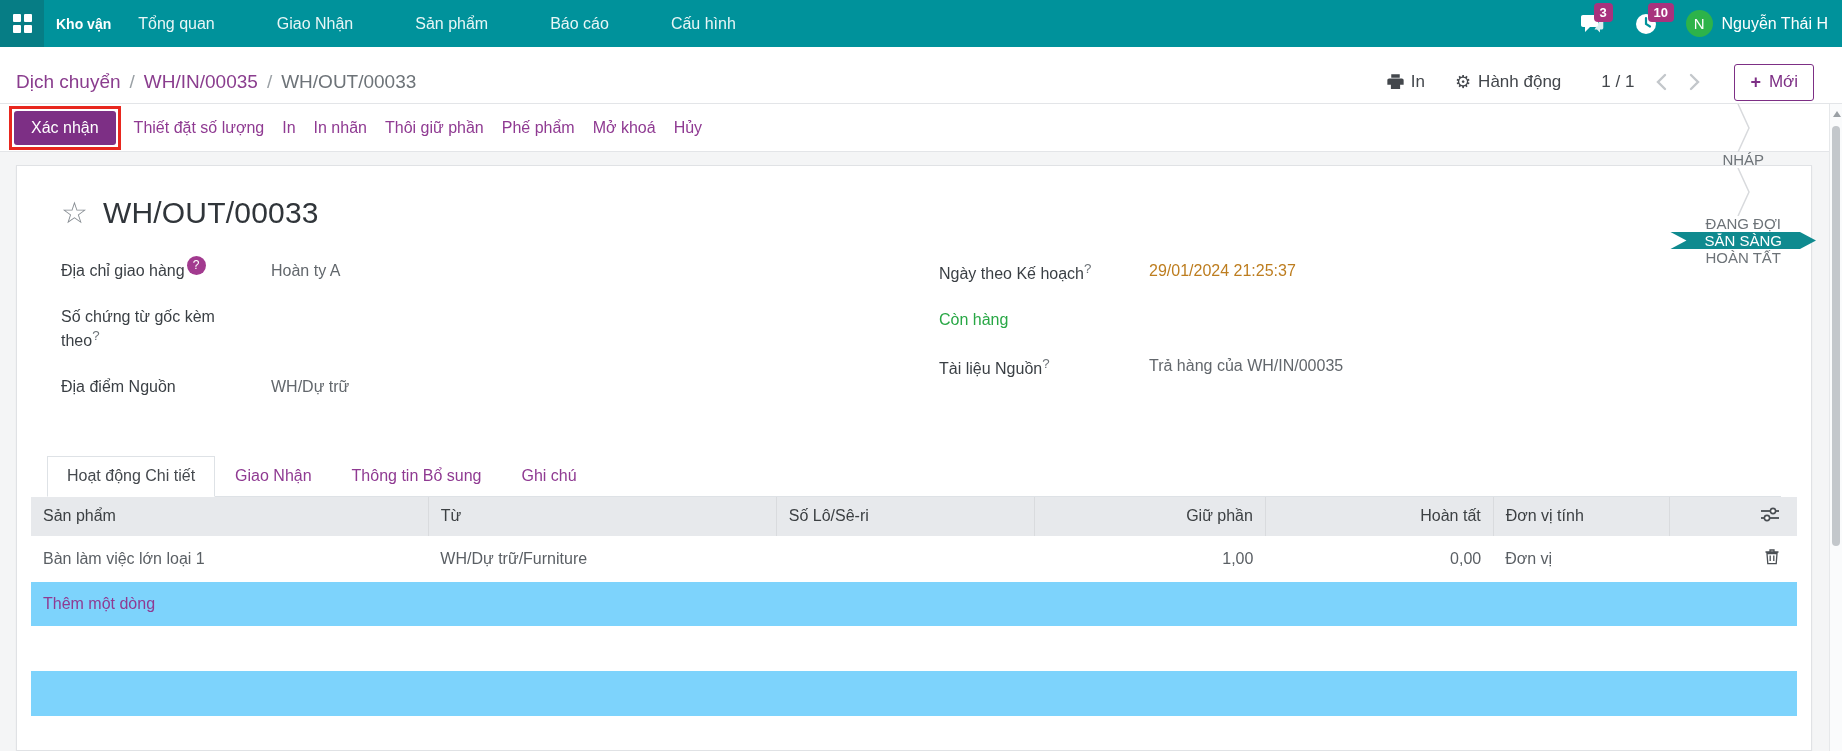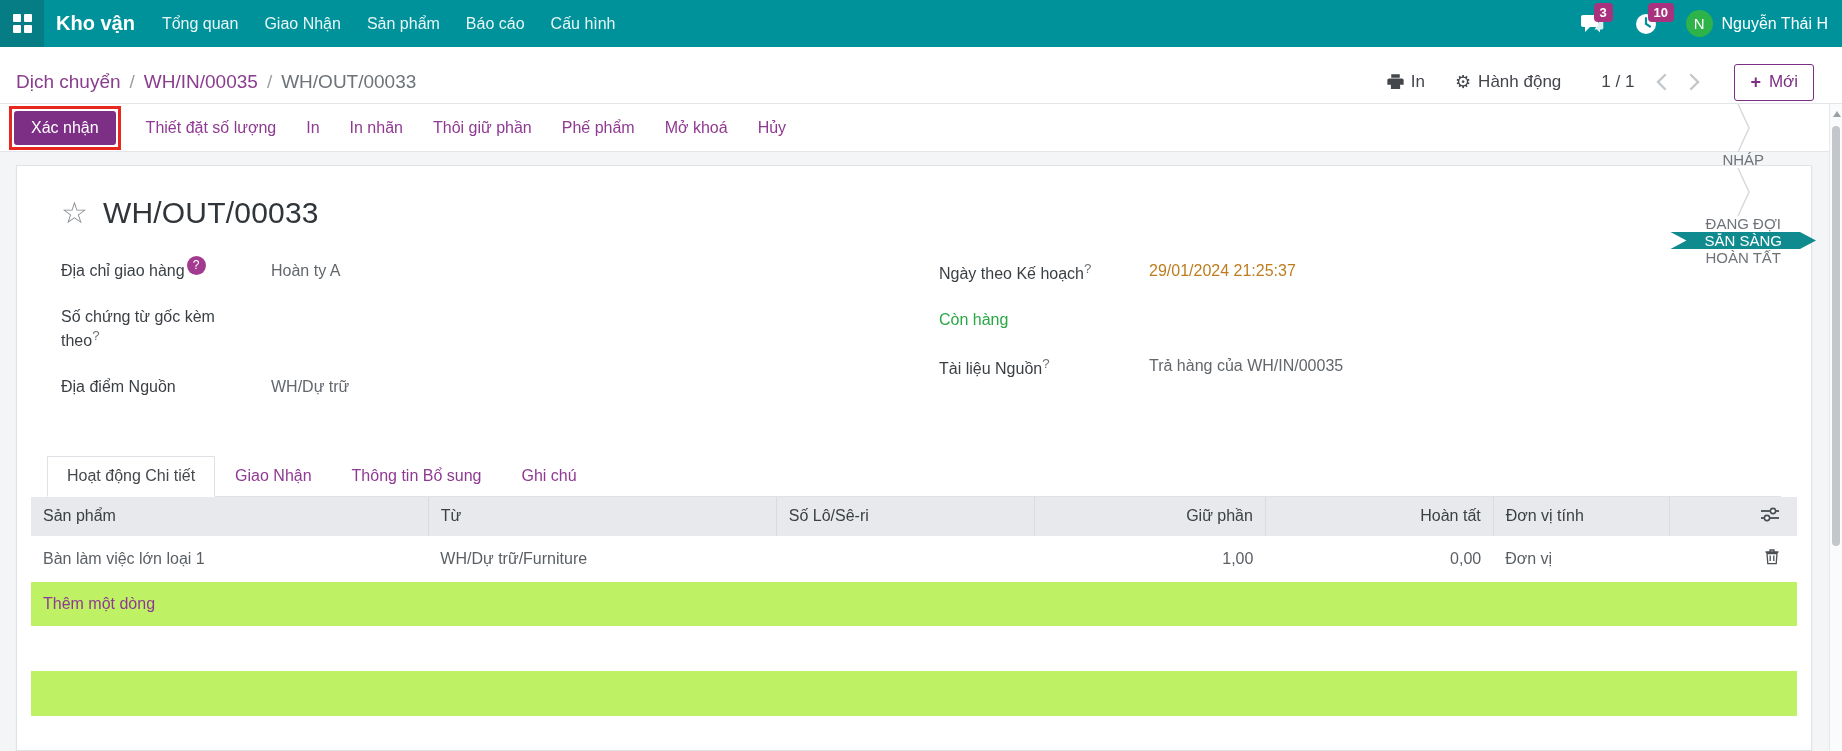--- a/index.html
+++ b/index.html
@@ -6,22 +6,22 @@
   html,body { width:1842px; height:751px; overflow:hidden; }
   body {
     font-family: "Liberation Sans", "DejaVu Sans", sans-serif;
     font-size: 16px; color:#45494e; background:#f4f5f6;
   }
   
   .navbar { height:47px; background:#00929b; display:flex; align-items:center; color:#fff; position:relative; }
   .apps-btn { width:44px; height:47px; background:#067d85; border:none; cursor:pointer; display:flex; align-items:center; justify-content:center; }
   .apps-grid { display:grid; grid-template-columns:8px 8px; grid-template-rows:8px 8px; gap:3px; }
   .apps-grid i { background:#fff; border-radius:1px; display:block; }
-  .brand { font-size:20px; font-weight:bold; margin:0 14px 0 12px; white-space:nowrap; }
-  .nav-menu { display:flex; align-items:center; height:100%; }
+  .brand { font-size:14px; font-weight:bold; margin:0 14px 0 12px; white-space:nowrap; }
+  .nav-menu { display:flex; align-items:center; height:100%;gap:36px; }
   .nav-item { color:#e8f6f6; padding:0 13px; height:100%; display:flex; align-items:center; font-size:16px; cursor:pointer; text-decoration:none; white-space:nowrap; }
   .nav-right { margin-left:auto; display:flex; align-items:center; gap:26px; padding-right:14px; }
   .nav-ico { position:relative; width:28px; height:28px; display:flex; align-items:center; justify-content:center; cursor:pointer; }
   .badge { position:absolute; top:-7px; left:16px; background:#a8327d; color:#fff; font-size:13px; line-height:1; padding:3px 6px; border-radius:4px; font-weight:bold; }
   .user { display:flex; align-items:center; gap:9px; cursor:pointer; }
   .avatar { width:27px; height:27px; border-radius:50%; background:#2db34a; color:#fff; display:flex; align-items:center; justify-content:center; font-size:15px; }
   .user-name { font-size:16px; color:#fff; white-space:nowrap; }
   
   .bc-bar { height:56px; background:#fff; display:flex; align-items:center; padding:14px 28px 0 16px; }
   .crumbs { font-size:19px; display:flex; align-items:center; gap:9px; white-space:nowrap; }
@@ -30,21 +30,21 @@
   .crumb-cur { color:#6d7378; }
   .bc-right { margin-left:auto; display:flex; align-items:center; gap:10px; }
   .tool-btn { background:none; border:none; font-size:17px; color:#43474c; display:flex; align-items:center; gap:7px; cursor:pointer; padding:6px 10px; font-family:inherit; }
   .gear-glyph { font-size:18px; line-height:1; }
   .pager { font-size:17px; color:#43474c; margin:0 6px 0 20px; white-space:nowrap; }
   .pg-arrow { background:none; border:none; cursor:pointer; padding:2px 6px; display:flex; align-items:center; }
   .btn-new { margin-left:18px; background:#fff; border:1px solid #7d2f85; color:#7d2f85; font-size:17px; padding:7px 15px; border-radius:3px; cursor:pointer; display:flex; align-items:center; gap:8px; font-family:inherit; }
   .btn-new b { font-size:18px; font-weight:bold; }
   
   .action-bar { height:49px; background:#fff; border-top:1px solid #e3e5e8; border-bottom:1px solid #e3e5e8; display:flex; align-items:center; padding-left:14px; }
-  .ab-left { display:flex; align-items:center; gap:30px; }
+  .ab-left { display:flex; align-items:center; gap:18px; }
   .hl-wrap { position:relative; display:inline-flex; }
   .hl-wrap::after { content:""; position:absolute; inset:-5px; border:3px solid #e8271e; pointer-events:none; }
   .btn-primary { background:#7d2f85; color:#fff; border:none; font-size:16px; padding:8px 17px; border-radius:3px; cursor:pointer; font-family:inherit; }
   .btn-flat { background:none; border:none; color:#8f3a92; font-size:16px; cursor:pointer; padding:4px 0; font-family:inherit; white-space:nowrap; }
   .statusbar { margin-left:auto; display:flex; align-items:center; height:100%; padding-right:30px;flex-direction:column; }
   .status-step { font-size:15px; color:#6d7378; padding:0 20px; white-space:nowrap; cursor:pointer; display:flex; align-items:center; height:100%; }
   .status-step.active { background:#0f8a8f; color:#fff; font-weight:normal; padding:0 34px; clip-path:polygon(0 0, calc(100% - 16px) 0, 100% 50%, calc(100% - 16px) 100%, 0 100%, 16px 50%); margin:0 -4px; }
   .status-sep { display:flex; align-items:center; height:100%; }
   
   .content { height:599px; padding:13px 30px 0 16px; background:#f4f5f6; }
@@ -65,21 +65,21 @@
   .tabs { display:flex; border-bottom:1px solid #dee2e6; margin:0 30px; }
   .tab { padding:10px 19px; font-size:16px; color:#8f3a92; cursor:pointer; border:1px solid transparent; white-space:nowrap; }
   .tab.active { color:#45494e; background:#fff; border-color:#dee2e6; border-bottom-color:#fff; margin-bottom:-1px; }
   
   table { width:calc(100% - 28px); margin:0 14px; border-collapse:collapse; table-layout:fixed; }
   thead th { background:#e7e9ec; color:#3c4043; font-weight:normal; font-size:16px; text-align:left; padding:10px 12px; border-right:1px solid #d9dbde; white-space:nowrap; overflow:hidden; }
   thead th:last-child { border-right:none; }
   th.num, td.num { text-align:right; }
   tbody td { padding:13px 12px; color:#5a5f64; font-size:16px; white-space:nowrap; overflow:hidden; }
   tr.data-row { background:#fff; }
-  tr.stripe { background:#bef264; }
+  tr.stripe { background:#7dd3fc; }
   .add-line { color:#8f3a92; cursor:pointer; }
   td.icon-cell, th.icon-cell { text-align:right; padding-right:18px; }
   .trash-btn, .cols-btn { background:none; border:none; cursor:pointer; padding:0; }
   tr.filler td { padding:0; height:45px; }
   
   .vscroll { position:absolute; top:104px; right:0; width:13px; bottom:0; background:#fafbfc; border-left:1px solid #e6e8ea; }
   .vs-up { position:absolute; top:7px; left:3px; width:0; height:0; border-left:4px solid transparent; border-right:4px solid transparent; border-bottom:6px solid #9aa0a5; cursor:pointer; }
   .vs-thumb { position:absolute; top:22px; left:2px; width:8px; height:420px; background:#c3c7cb; border-radius:4px; cursor:grab; }
   .app { position:relative; width:100%; height:100%; }
   svg { display:block; }

